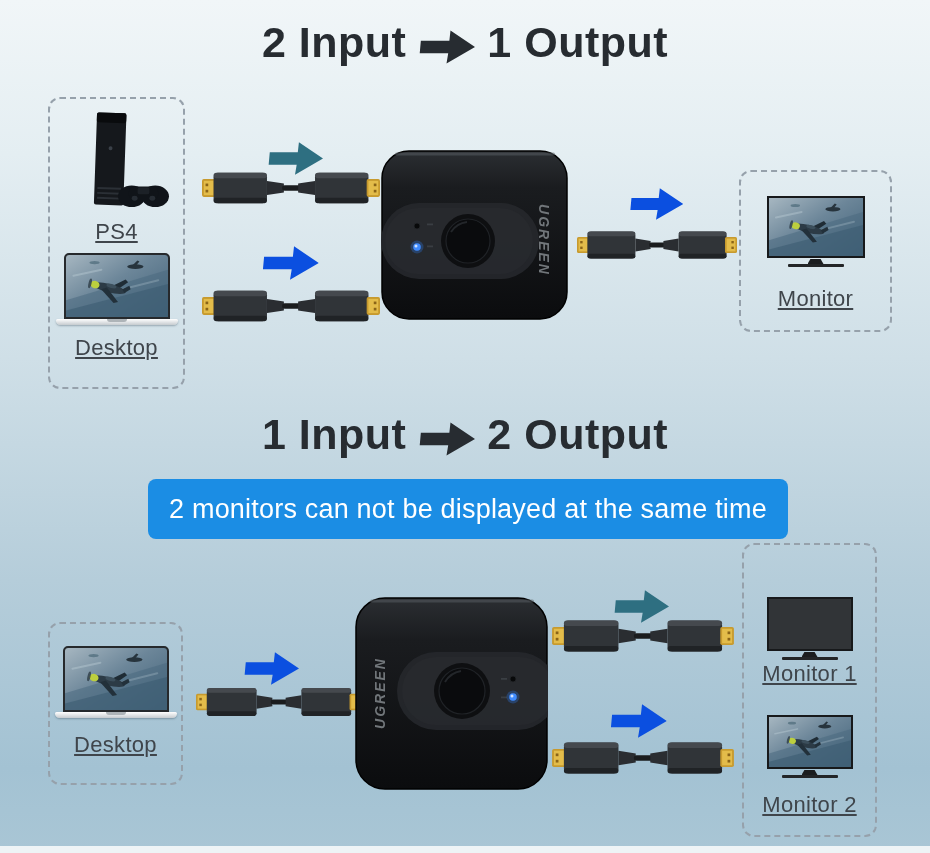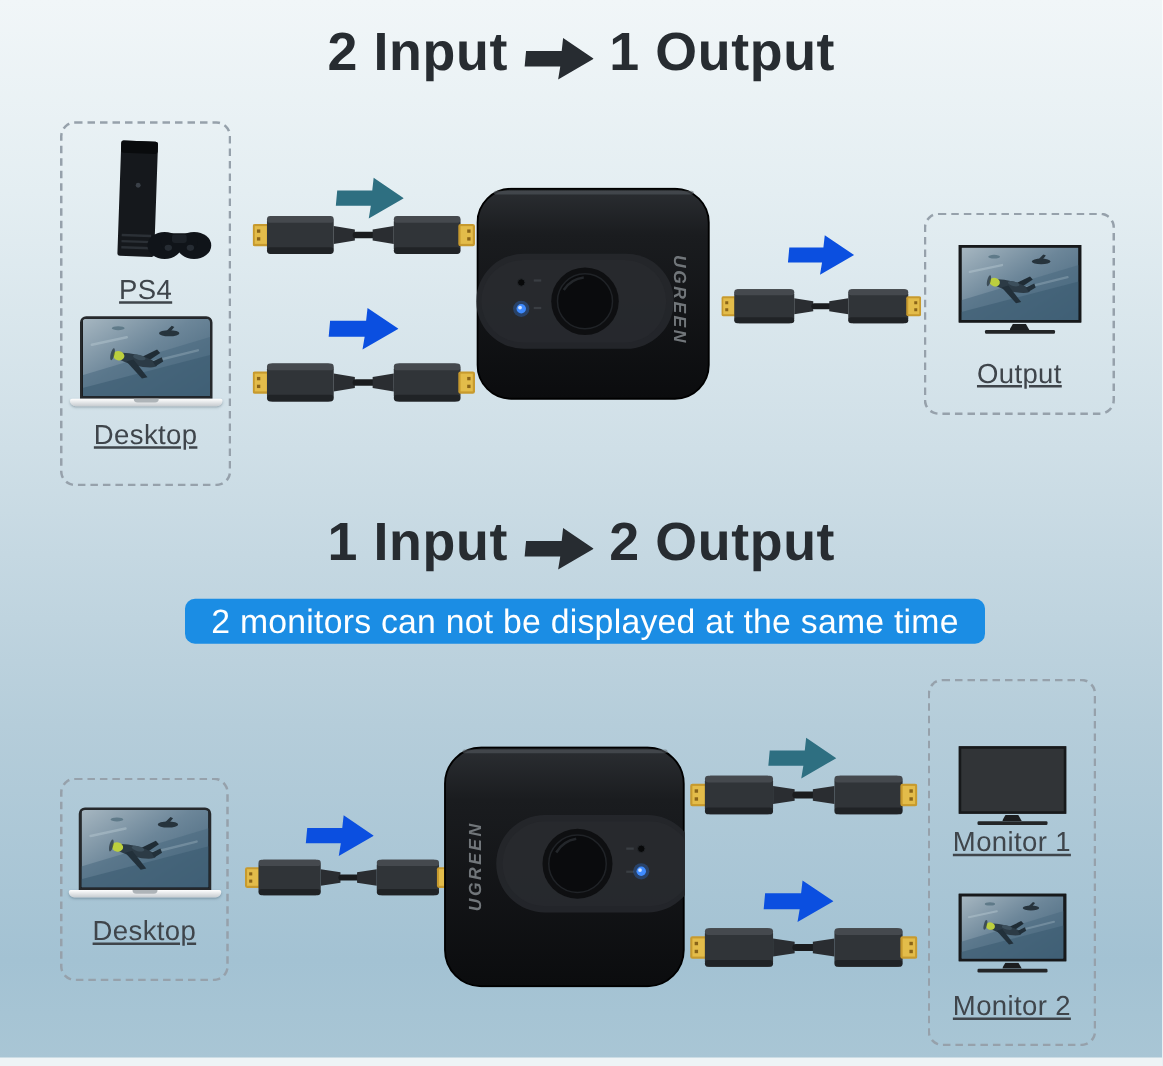--- a/index.html
+++ b/index.html
@@ -190,32 +190,32 @@
   <div class="abs dashed-box" style="left:739px;top:170px;width:149px;height:158px;">
     <div class="abs center-x" style="top:24px;width:98px;">
       <div class="tv-screen" style="width:98px;height:62px;">
           <svg class="fill" viewBox="0 0 100 64" preserveAspectRatio="xMidYMid slice">
             <use href="#sym-plane"></use>
           </svg>
         </div>
       <div class="tv-neck"></div>
         <div class="tv-base"></div>
     </div>
-    <div class="dev-label" style="top:114px;">Output</div>
+    <div class="dev-label" style="top:114px;">Monitor</div>
   </div>
 
   <div class="abs title" style="top:410px;">
     <span>1 Input</span>
     <svg class="arrow-ic" viewBox="0 0 100 66">
         <use href="#sym-arrow"></use>
       </svg>
     <span>2 Output</span>
   </div>
 
-  <div class="abs banner" style="left:148px;top:479px;width:640px;height:36px;">2 monitors can not be displayed at the same time</div>
+  <div class="abs banner" style="left:148px;top:479px;width:640px;height:60px;">2 monitors can not be displayed at the same time</div>
 
   <div class="abs dashed-box" style="left:48px;top:622px;width:131px;height:159px;">
     <div class="abs laptop center-x" style="top:22px;">
       <div class="laptop-screen">
           <svg class="fill" viewBox="0 0 100 64" preserveAspectRatio="xMidYMid slice">
             <use href="#sym-plane"></use>
           </svg>
         </div>
       <div class="laptop-base"></div>
     </div>

